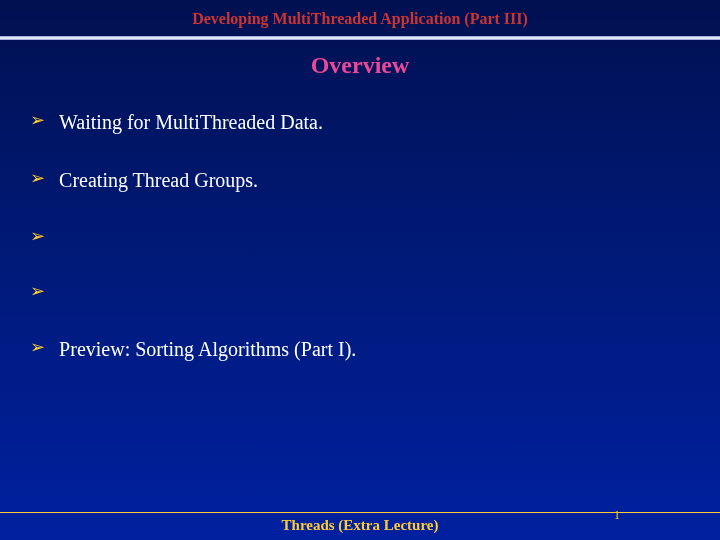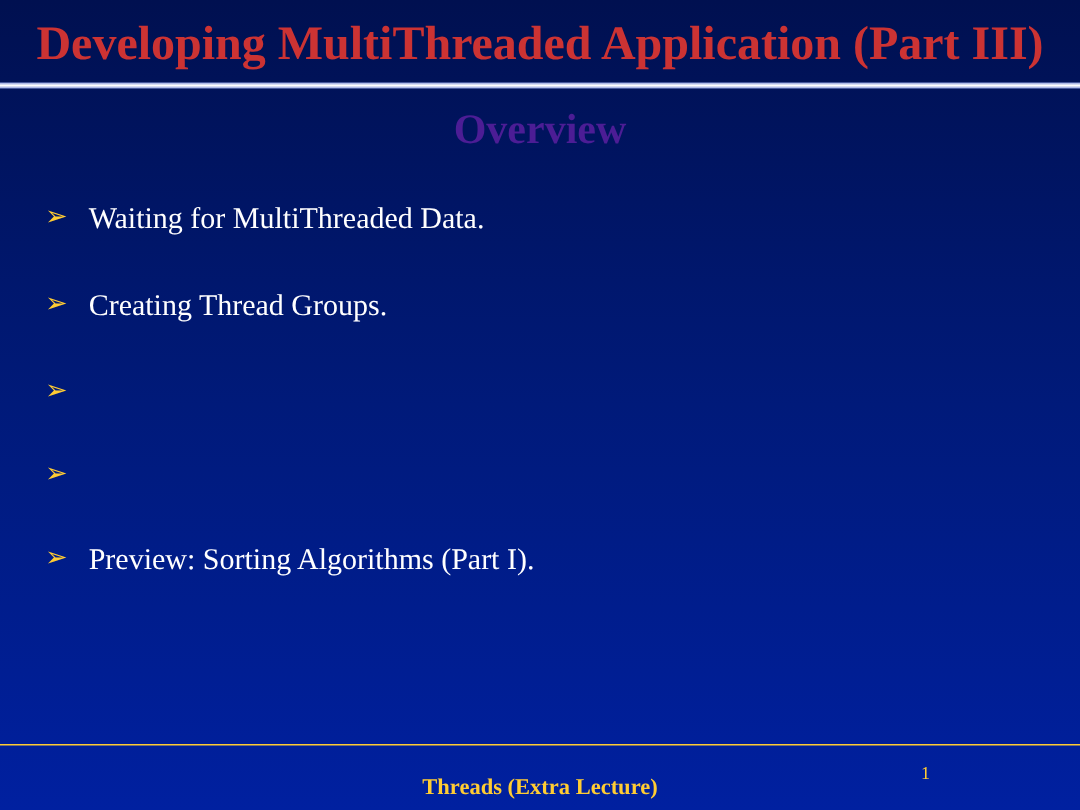--- a/index.html
+++ b/index.html
@@ -17,32 +17,32 @@
       position: relative;
     }
     .header {
       text-align: center;
       padding-top: 10px;
       padding-bottom: 8px;
     }
     .title {
       color: #cc3333;
       font-weight: bold;
-      font-size: 32px;
+      font-size: 16px;
     }
     .divider {
       height: 4px;
       background: linear-gradient(to bottom, #8899dd 0%, #ffffff 50%, #8899dd 100%);
       margin: 0;
     }
     .subtitle {
       text-align: center;
       font-weight: bold;
-      font-size: 28px;
-      color: #4c1d95;
+      font-size: 24px;
+      color: #ec4899;
       margin-top: 12px;
       margin-bottom: 30px;
     }
     .content {
       padding: 0 30px;
     }
     .bullet-item {
       display: flex;
       align-items: flex-start;
       margin-bottom: 32px;
@@ -57,21 +57,21 @@
     }
     .bullet-text {
       color: #ffffff;
       line-height: 1.3;
     }
     .footer {
       position: absolute;
       bottom: 0;
       left: 0;
       right: 0;
-      height: 44px;
+      height: 28px;
       border-top: 1px solid #ffcc33;
     }
     .footer-text {
       position: absolute;
       left: 50%;
       transform: translateX(-50%);
       bottom: 6px;
       color: #ffcc33;
       font-weight: bold;
       font-size: 15px;

